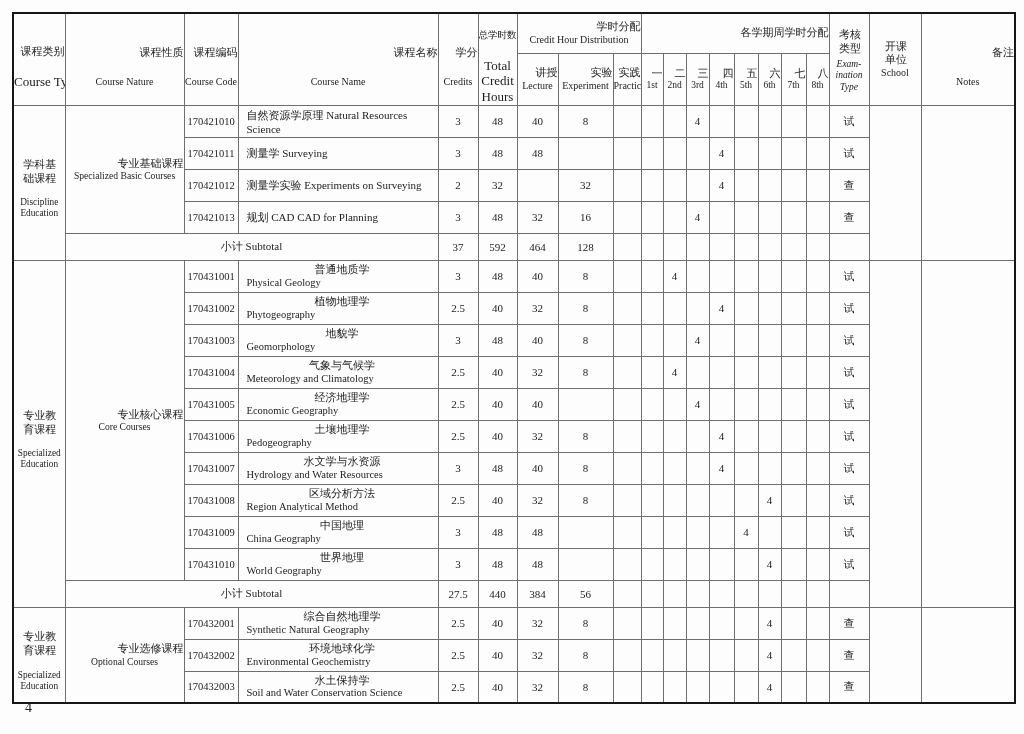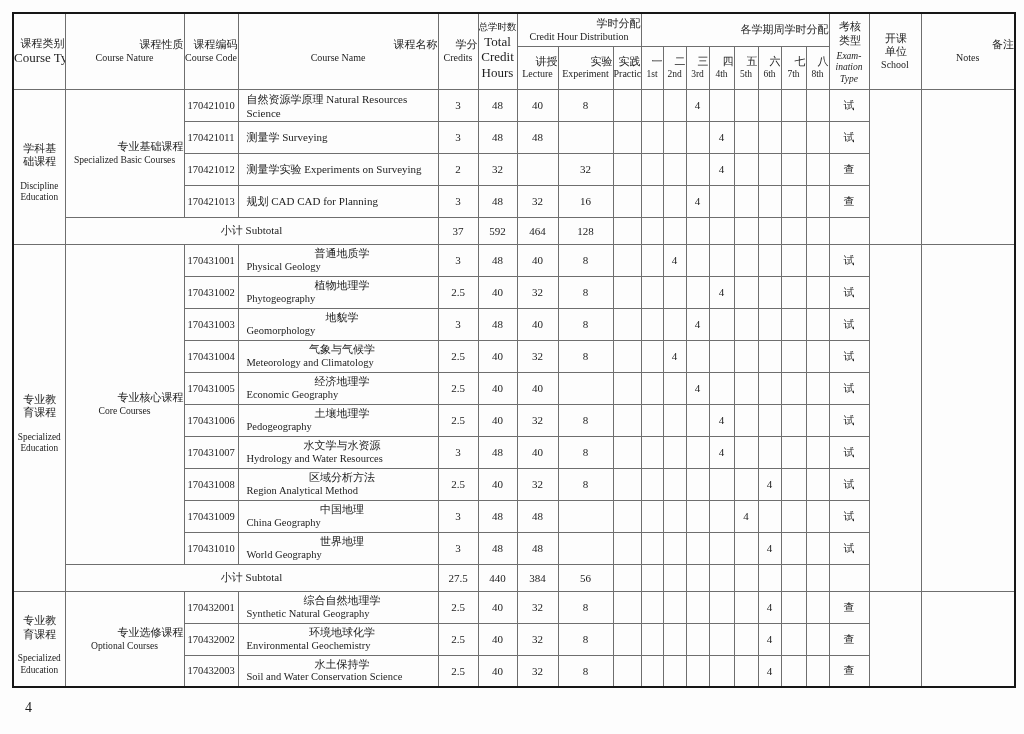--- a/index.html
+++ b/index.html
@@ -14,21 +14,21 @@
   }
   td,th{
     border:1px solid #6e6e6e;padding:0;text-align:center;vertical-align:middle;
     font-weight:normal;overflow:hidden;
   }
   .zh{font-size:11px;line-height:1.25;text-align:right;}
   .en{font-size:10px;line-height:1.2;}
   thead tr.gr{height:33px;}
   thead tr.sr{height:43px;}
   .nw{white-space:nowrap;}
-  .hc .zh{margin:0 auto;}
+  .hc .zh{margin:16px auto;}
   .th-total .zh{font-size:9.5px;white-space:nowrap;}
   .th-total .en{font-size:13px;}
   .th-exam .zh{max-width:24px;margin:3px auto;}
   .th-exam .en{font-size:9.5px;font-style:italic;}
   .th-school .zh{max-width:24px;margin:0 auto;}
   .th-ctype .en{font-size:13px;}
   .th-sem .en{font-size:9.5px;}
   tr.course-row{height:32px;}
   tr.subtotal-row{height:27px;}
   tbody td{font-size:11px;}

